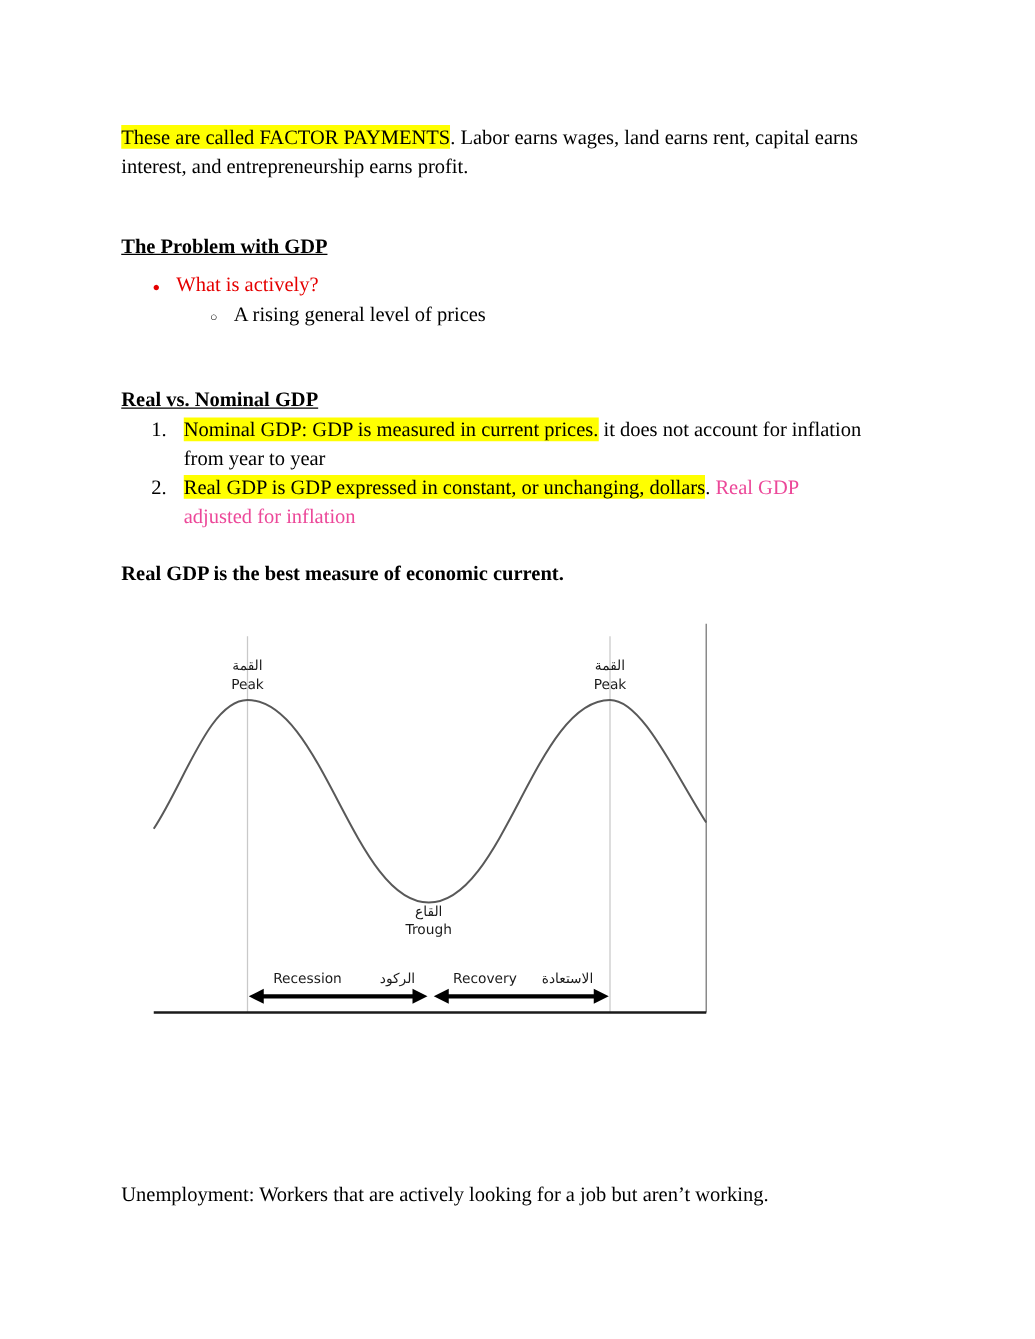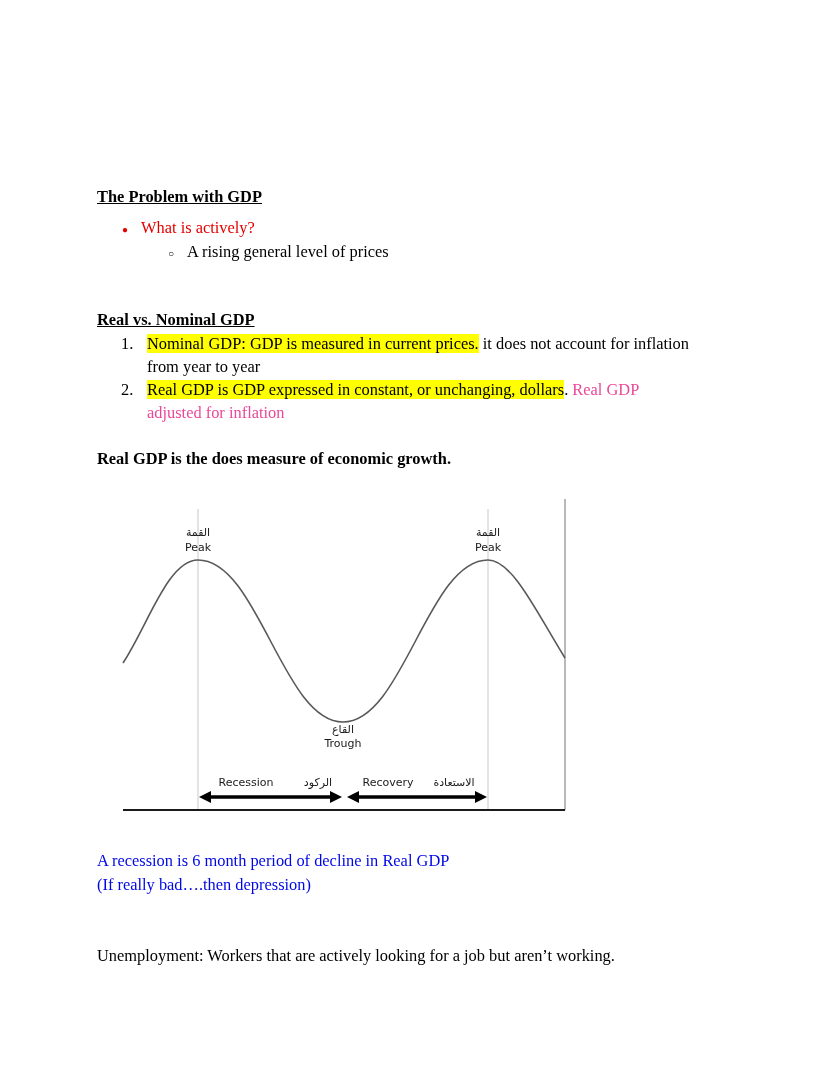--- a/index.html
+++ b/index.html
@@ -27,20 +27,24 @@
     font-family:"DejaVu Sans", sans-serif;
     font-size:11px;
     fill:#1a1a1a;
   }
 </style>
 </head>
 <body>
 
 <div class="page">
 
+  <div class="abs" style="left:97px;top:98px;width:645px;">
+    <span class="hl">These are called FACTOR PAYMENTS</span><span>. Labor earns wages, land earns rent, capital earns</span><br>
+    <span>interest, and entrepreneurship earns profit.</span>
+  </div>
 
   <div class="abs heading" style="left:97px;top:185px;">The Problem with GDP</div>
 
   <div class="abs bullet-row" style="left:122px;top:216px;">
     <span class="red bullet-glyph">●</span>
     <span class="red">What is actively?</span>
   </div>
 
   <div class="abs bullet-row" style="left:168px;top:240px;">
     <span class="bullet-glyph">○</span>
@@ -54,21 +58,21 @@
     <span class="hl">Nominal GDP: GDP is measured in current prices.</span><span> it does not account for inflation</span><br>
     <span>from year to year</span>
   </div>
 
   <span class="abs num" style="left:121px;top:378px;">2.</span>
   <div class="abs" style="left:147px;top:378px;width:600px;">
     <span class="hl">Real GDP is GDP expressed in constant, or unchanging, dollars</span><span>. </span><span class="mag">Real GDP</span><br>
     <span class="mag">adjusted for inflation</span>
   </div>
 
-  <div class="abs bold" style="left:97px;top:447px;">Real GDP is the does measure of economic growth.</div>
+  <div class="abs bold" style="left:97px;top:447px;">Real GDP is the best measure of economic current.</div>
 
   <svg class="abs" style="left:113px;top:495px;" width="470" height="330" viewBox="0 0 470 330">
 
     <line x1="85" y1="14" x2="85" y2="315" stroke="#c9c9c9" stroke-width="1"></line>
     <line x1="375" y1="14" x2="375" y2="315" stroke="#c9c9c9" stroke-width="1"></line>
     <line x1="452" y1="4" x2="452" y2="315" stroke="#8a8a8a" stroke-width="1.2"></line>
 
     <line x1="10" y1="315" x2="452" y2="315" stroke="#1a1a1a" stroke-width="2"></line>
 
     <path d="M 10 168 C 35 130, 55 65, 85 65 C 145 65, 170 227, 230 227 C 290 227, 315 65, 375 65 C 400 65, 425 120, 452 163" fill="none" stroke="#595959" stroke-width="1.6"></path>
@@ -87,20 +91,16 @@
 
     <line x1="96" y1="302" x2="219" y2="302" stroke="#000" stroke-width="3.4"></line>
     <polygon points="86,302 98,296 98,308" fill="#000"></polygon>
     <polygon points="229,302 217,296 217,308" fill="#000"></polygon>
 
     <line x1="244" y1="302" x2="364" y2="302" stroke="#000" stroke-width="3.4"></line>
     <polygon points="234,302 246,296 246,308" fill="#000"></polygon>
     <polygon points="374,302 362,296 362,308" fill="#000"></polygon>
   </svg>
 
-  <div class="abs blue" style="left:97px;top:849px;line-height:24px;">
-    <span>A recession is 6 month period of decline in Real GDP</span><br>
-    <span>(If really bad….then depression)</span>
-  </div>
 
   <div class="abs" style="left:97px;top:944px;width:660px;">Unemployment: Workers that are actively looking for a job but aren’t working.</div>
 
 </div>
 
 </body></html>

